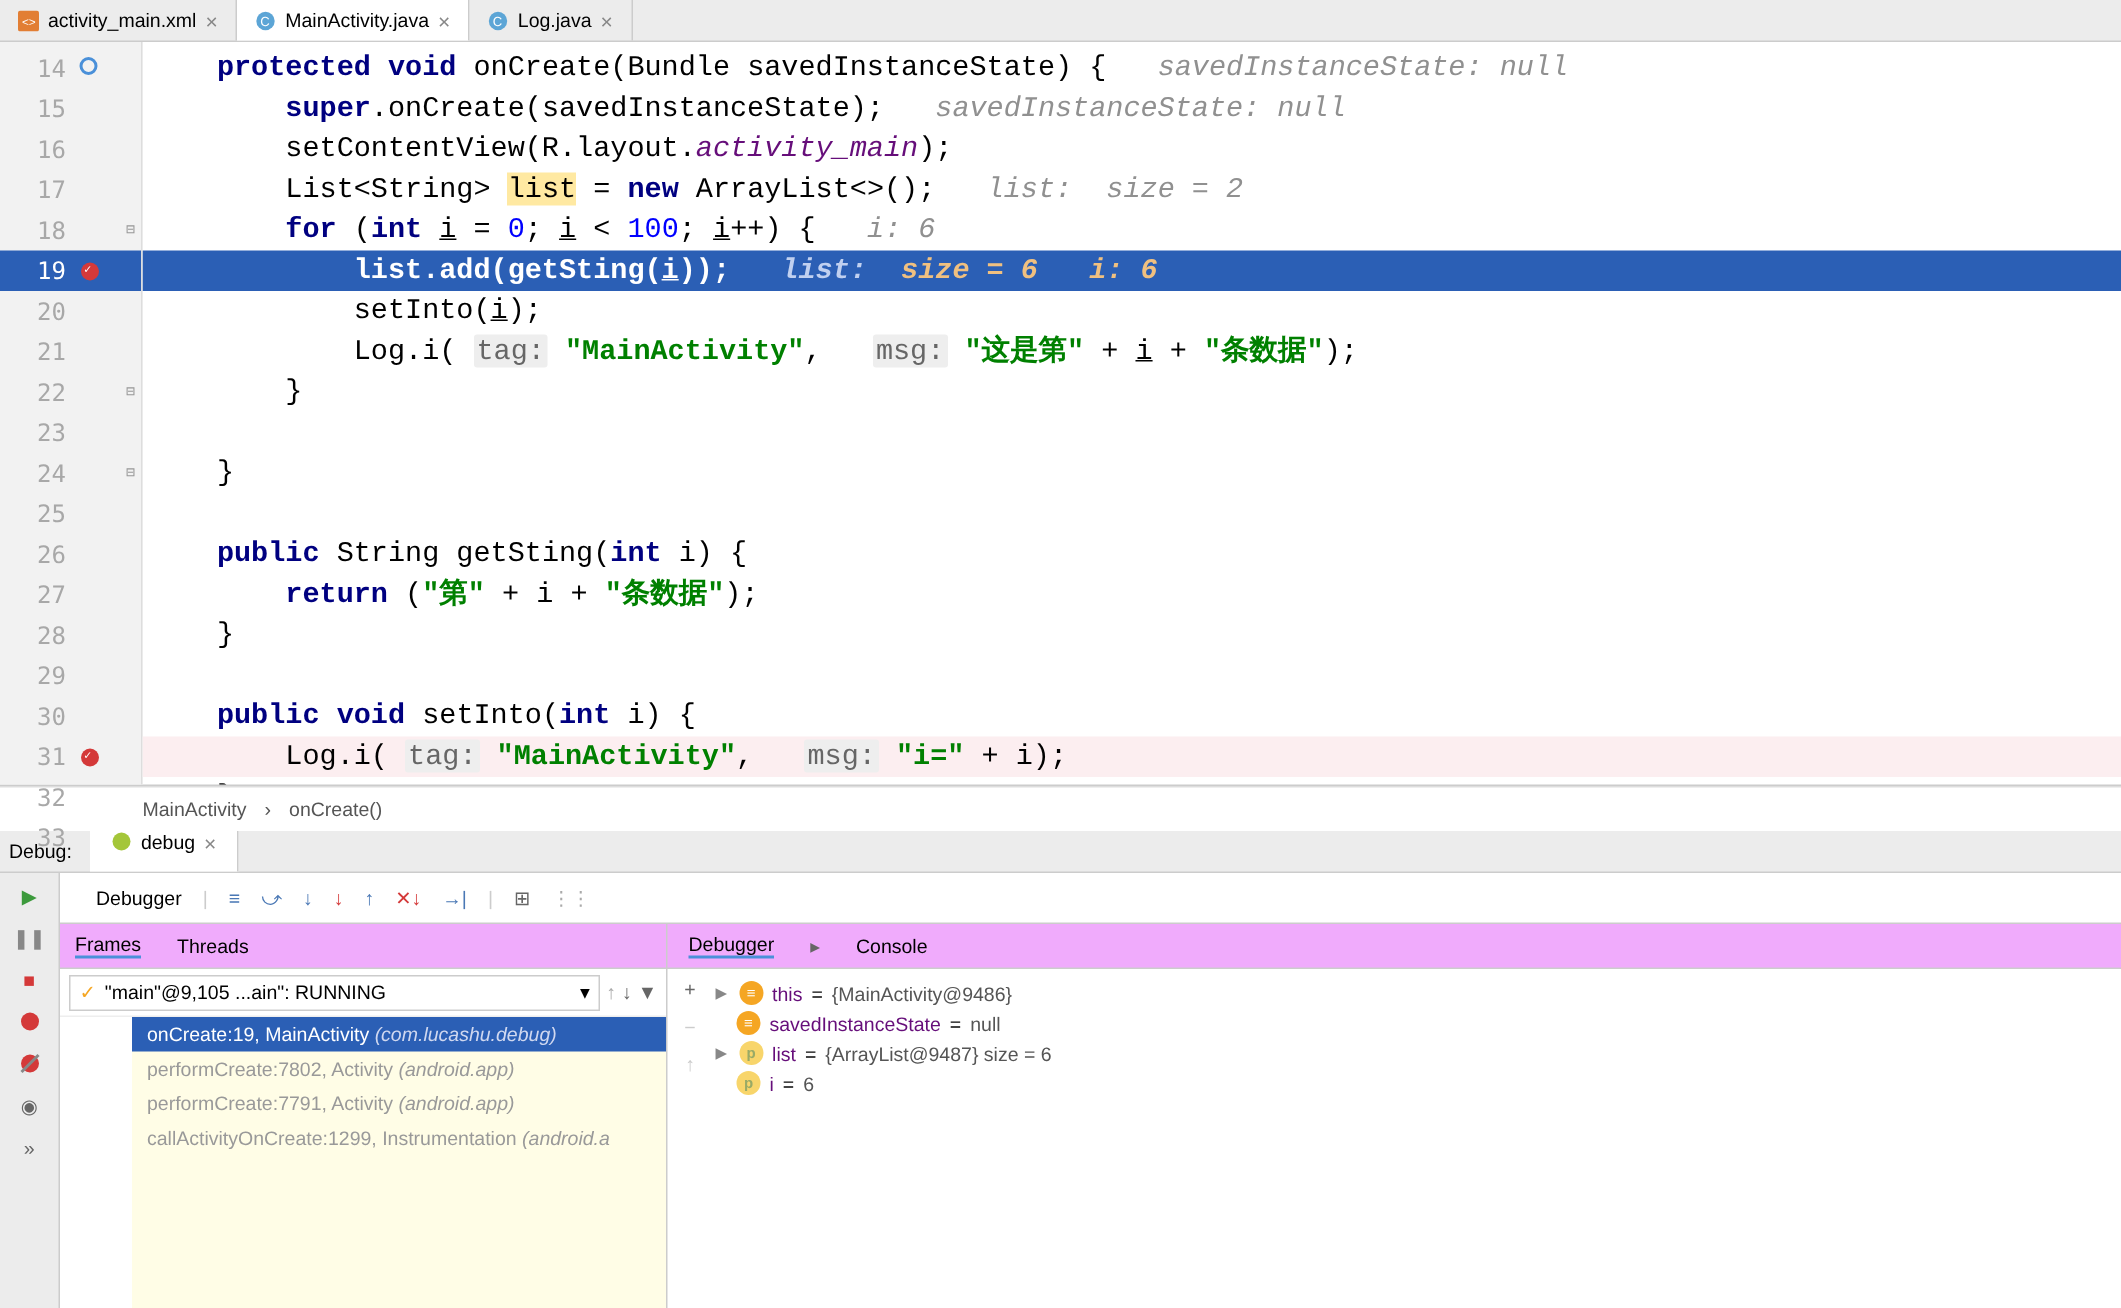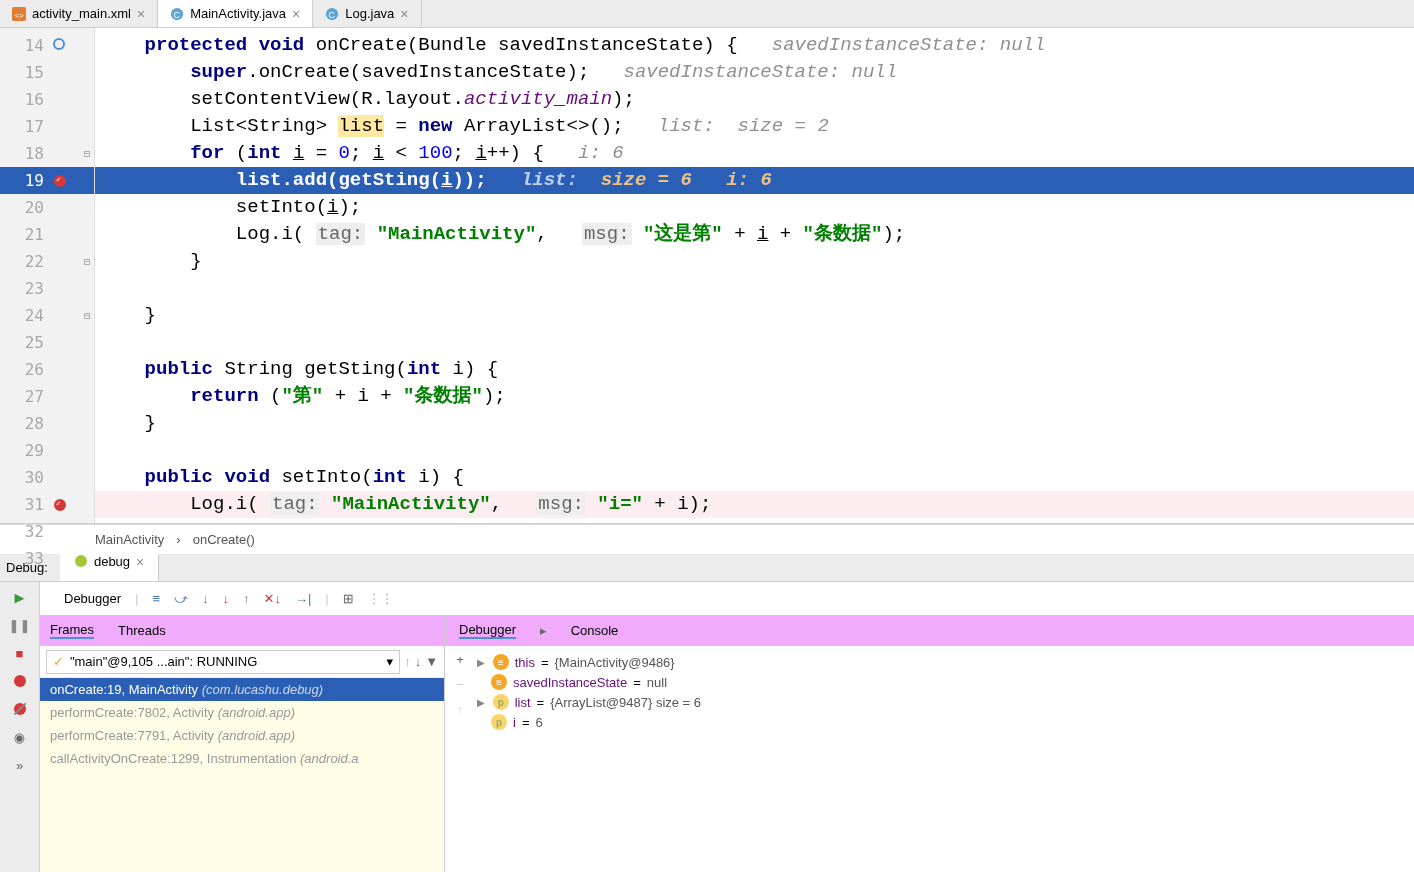--- a/index.html
+++ b/index.html
@@ -219,21 +219,21 @@
 .frames-select{
   flex:1;
   border:1px solid #ccc;
   height:24px;
   display:flex;
   align-items:center;
   padding:0 6px;
   background:#fff;
   gap:6px;
 }
-.frames-list { flex:1; overflow:hidden; background:#fffde6;}
+.frames-list { flex:1; overflow:hidden; background:#fffde6;margin-left:48px;}
 .frame-item{
   padding:4px 10px;
 }
 .frame-item.selected{
   background:#2b5fb5; color:#fff;
 }
 .frame-dim { color: #999; font-style: italic;}
 .frame-item.selected .frame-dim { color: #d0d8f0;}
 .vars-panel{
   flex:1;

